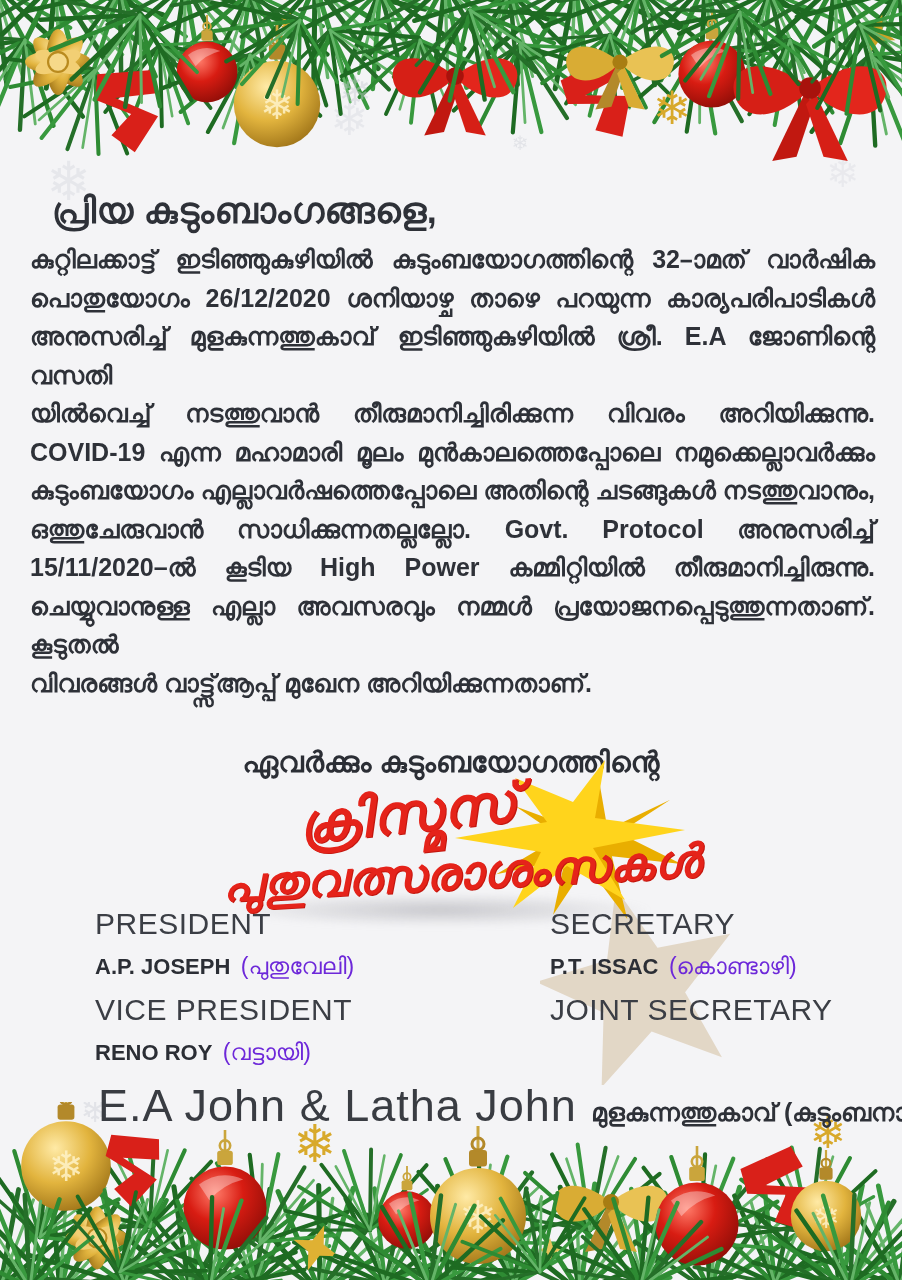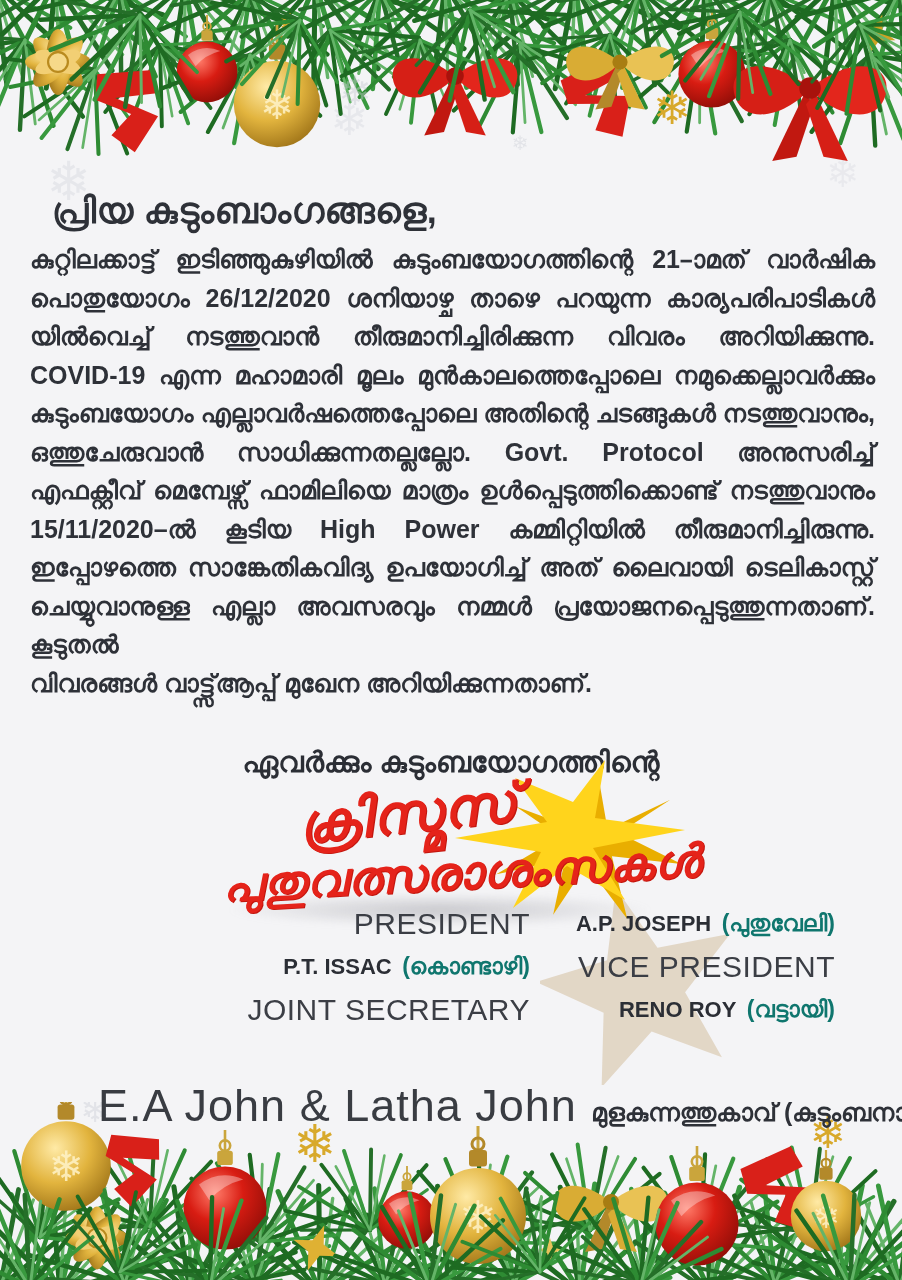--- a/index.html
+++ b/index.html
@@ -42,27 +42,27 @@
   }
   .title-l2{
     position:absolute;left:222px;top:846px;z-index:2;
     font-size:46px;font-weight:700;font-style:italic;color:#e5231a;
     transform:rotate(-3deg);letter-spacing:1px;
     text-shadow:1px 1px 0 #c3170f;
   }
   .watermark-star{position:absolute;left:540px;top:885px;z-index:0;opacity:.45;}
   
   .officers{
-    position:absolute;left:75px;top:902px;width:760px;z-index:2;
-    display:grid;grid-template-columns:455px auto;text-align:right;
+    position:absolute;left:95px;top:902px;width:760px;z-index:2;
+    display:grid;grid-template-columns:455px auto;
   }
   .officers .cell{height:43px;line-height:43px;white-space:nowrap;}
   .role{font-size:30px;font-weight:400;color:#3b3e45;letter-spacing:.5px;}
   .oname{font-size:22px;font-weight:700;color:#2b2e35;}
-  .oplace{font-size:23px;font-weight:700;color:#0f766e;margin-left:6px;}
+  .oplace{font-size:23px;font-weight:400;color:#6d28d9;margin-left:6px;}
   
   .hostline{
     position:absolute;left:98px;top:1080px;width:790px;z-index:3;
     white-space:nowrap;
   }
   .hostnames{font-size:45px;font-weight:400;color:#393c42;letter-spacing:1px;}
   .hostplace{font-size:25px;font-weight:700;color:#2e3138;margin-left:10px;}
   
   .garland-top{position:absolute;left:0;top:0;z-index:4;pointer-events:none;}
   .garland-bottom{position:absolute;left:0;bottom:0;z-index:2;pointer-events:none;}
@@ -194,29 +194,28 @@
       <use href="#tuft" transform="translate(470,10) scale(1.45) rotate(-26)"></use>
       <use href="#tuft" transform="translate(740,12) scale(1.4) rotate(22)"></use>
       <use href="#tuft" transform="translate(300,20) scale(1.35) rotate(44)"></use>
       <use href="#tuft" transform="translate(860,25) scale(1.4) rotate(-30)"></use>
     </g>
   </svg>
 
   <div class="salutation">പ്രിയ കുടുംബാംഗങ്ങളെ,</div>
 
   <div class="bodytext">
-    <div class="bline just">കുറ്റിലക്കാട്ട് ഇടിഞ്ഞുകുഴിയിൽ കുടുംബയോഗത്തിന്റെ 21–ാമത് വാർഷിക</div>
+    <div class="bline just">കുറ്റിലക്കാട്ട് ഇടിഞ്ഞുകുഴിയിൽ കുടുംബയോഗത്തിന്റെ 32–ാമത് വാർഷിക</div>
     <div class="bline just">പൊതുയോഗം 26/12/2020 ശനിയാഴ്ച താഴെ പറയുന്ന കാര്യപരിപാടികൾ</div>
+    <div class="bline just">അനുസരിച്ച് മുളകുന്നത്തുകാവ് ഇടിഞ്ഞുകുഴിയിൽ ശ്രീ. E.A ജോണിന്റെ വസതി</div>
     <div class="bline just">യിൽവെച്ച് നടത്തുവാൻ തീരുമാനിച്ചിരിക്കുന്ന വിവരം അറിയിക്കുന്നു.</div>
     <div class="bline just">COVID-19 എന്ന മഹാമാരി മൂലം മുൻകാലത്തെപ്പോലെ നമുക്കെല്ലാവർക്കും</div>
     <div class="bline just">കുടുംബയോഗം എല്ലാവർഷത്തെപ്പോലെ അതിന്റെ ചടങ്ങുകൾ നടത്തുവാനും,</div>
     <div class="bline just">ഒത്തുചേരുവാൻ സാധിക്കുന്നതല്ലല്ലോ.  Govt. Protocol അനുസരിച്ച്</div>
-    <div class="bline just">എഫക്റ്റീവ് മെമ്പേഴ്സ് ഫാമിലിയെ മാത്രം ഉൾപ്പെടുത്തിക്കൊണ്ട് നടത്തുവാനും</div>
     <div class="bline just">15/11/2020–ൽ കൂടിയ High Power കമ്മിറ്റിയിൽ തീരുമാനിച്ചിരുന്നു.</div>
-    <div class="bline just">ഇപ്പോഴത്തെ സാങ്കേതികവിദ്യ ഉപയോഗിച്ച് അത് ലൈവായി ടെലികാസ്റ്റ്</div>
     <div class="bline just">ചെയ്യുവാനുള്ള എല്ലാ അവസരവും നമ്മൾ പ്രയോജനപ്പെടുത്തുന്നതാണ്.  കൂടുതൽ</div>
     <div class="bline">വിവരങ്ങൾ വാട്ട്സ്ആപ്പ് മുഖേന അറിയിക്കുന്നതാണ്.</div>
   </div>
 
   <div class="lead">ഏവർക്കും കുടുംബയോഗത്തിന്റെ</div>
 
   <div class="title-shadow"></div>
 
   <svg class="title-star" width="230" height="160" viewBox="0 0 230 160">
     <polygon points="196,22 150,62 216,84 146,86 170,146 122,98 96,152 100,96 34,120 92,74 44,50 108,64 120,4 138,60" fill="#e9ae00" transform="translate(12,6) rotate(8 115 80)"></polygon>
@@ -225,20 +224,21 @@
 
   <div class="title-l1">ക്രിസ്മസ്</div>
   <div class="title-l2">പുതുവത്സരാശംസകൾ</div>
 
   <svg class="watermark-star" width="200" height="200" viewBox="0 0 200 200">
     <polygon points="100,0 126,68 200,72 142,118 162,190 100,148 38,190 58,118 0,72 74,68" fill="#cdb48e" transform="rotate(-14 100 100)"></polygon>
   </svg>
 
   <div class="officers">
     <div class="cell role">PRESIDENT</div>
+    <div class="cell role">SECRETARY</div>
     <div class="cell">
       <span class="oname">A.P. JOSEPH</span>
       <span class="oplace">(പുതുവേലി)</span>
     </div>
     <div class="cell">
       <span class="oname">P.T. ISSAC</span>
       <span class="oplace">(കൊണ്ടാഴി)</span>
     </div>
     <div class="cell role">VICE PRESIDENT</div>
     <div class="cell role">JOINT SECRETARY</div>

